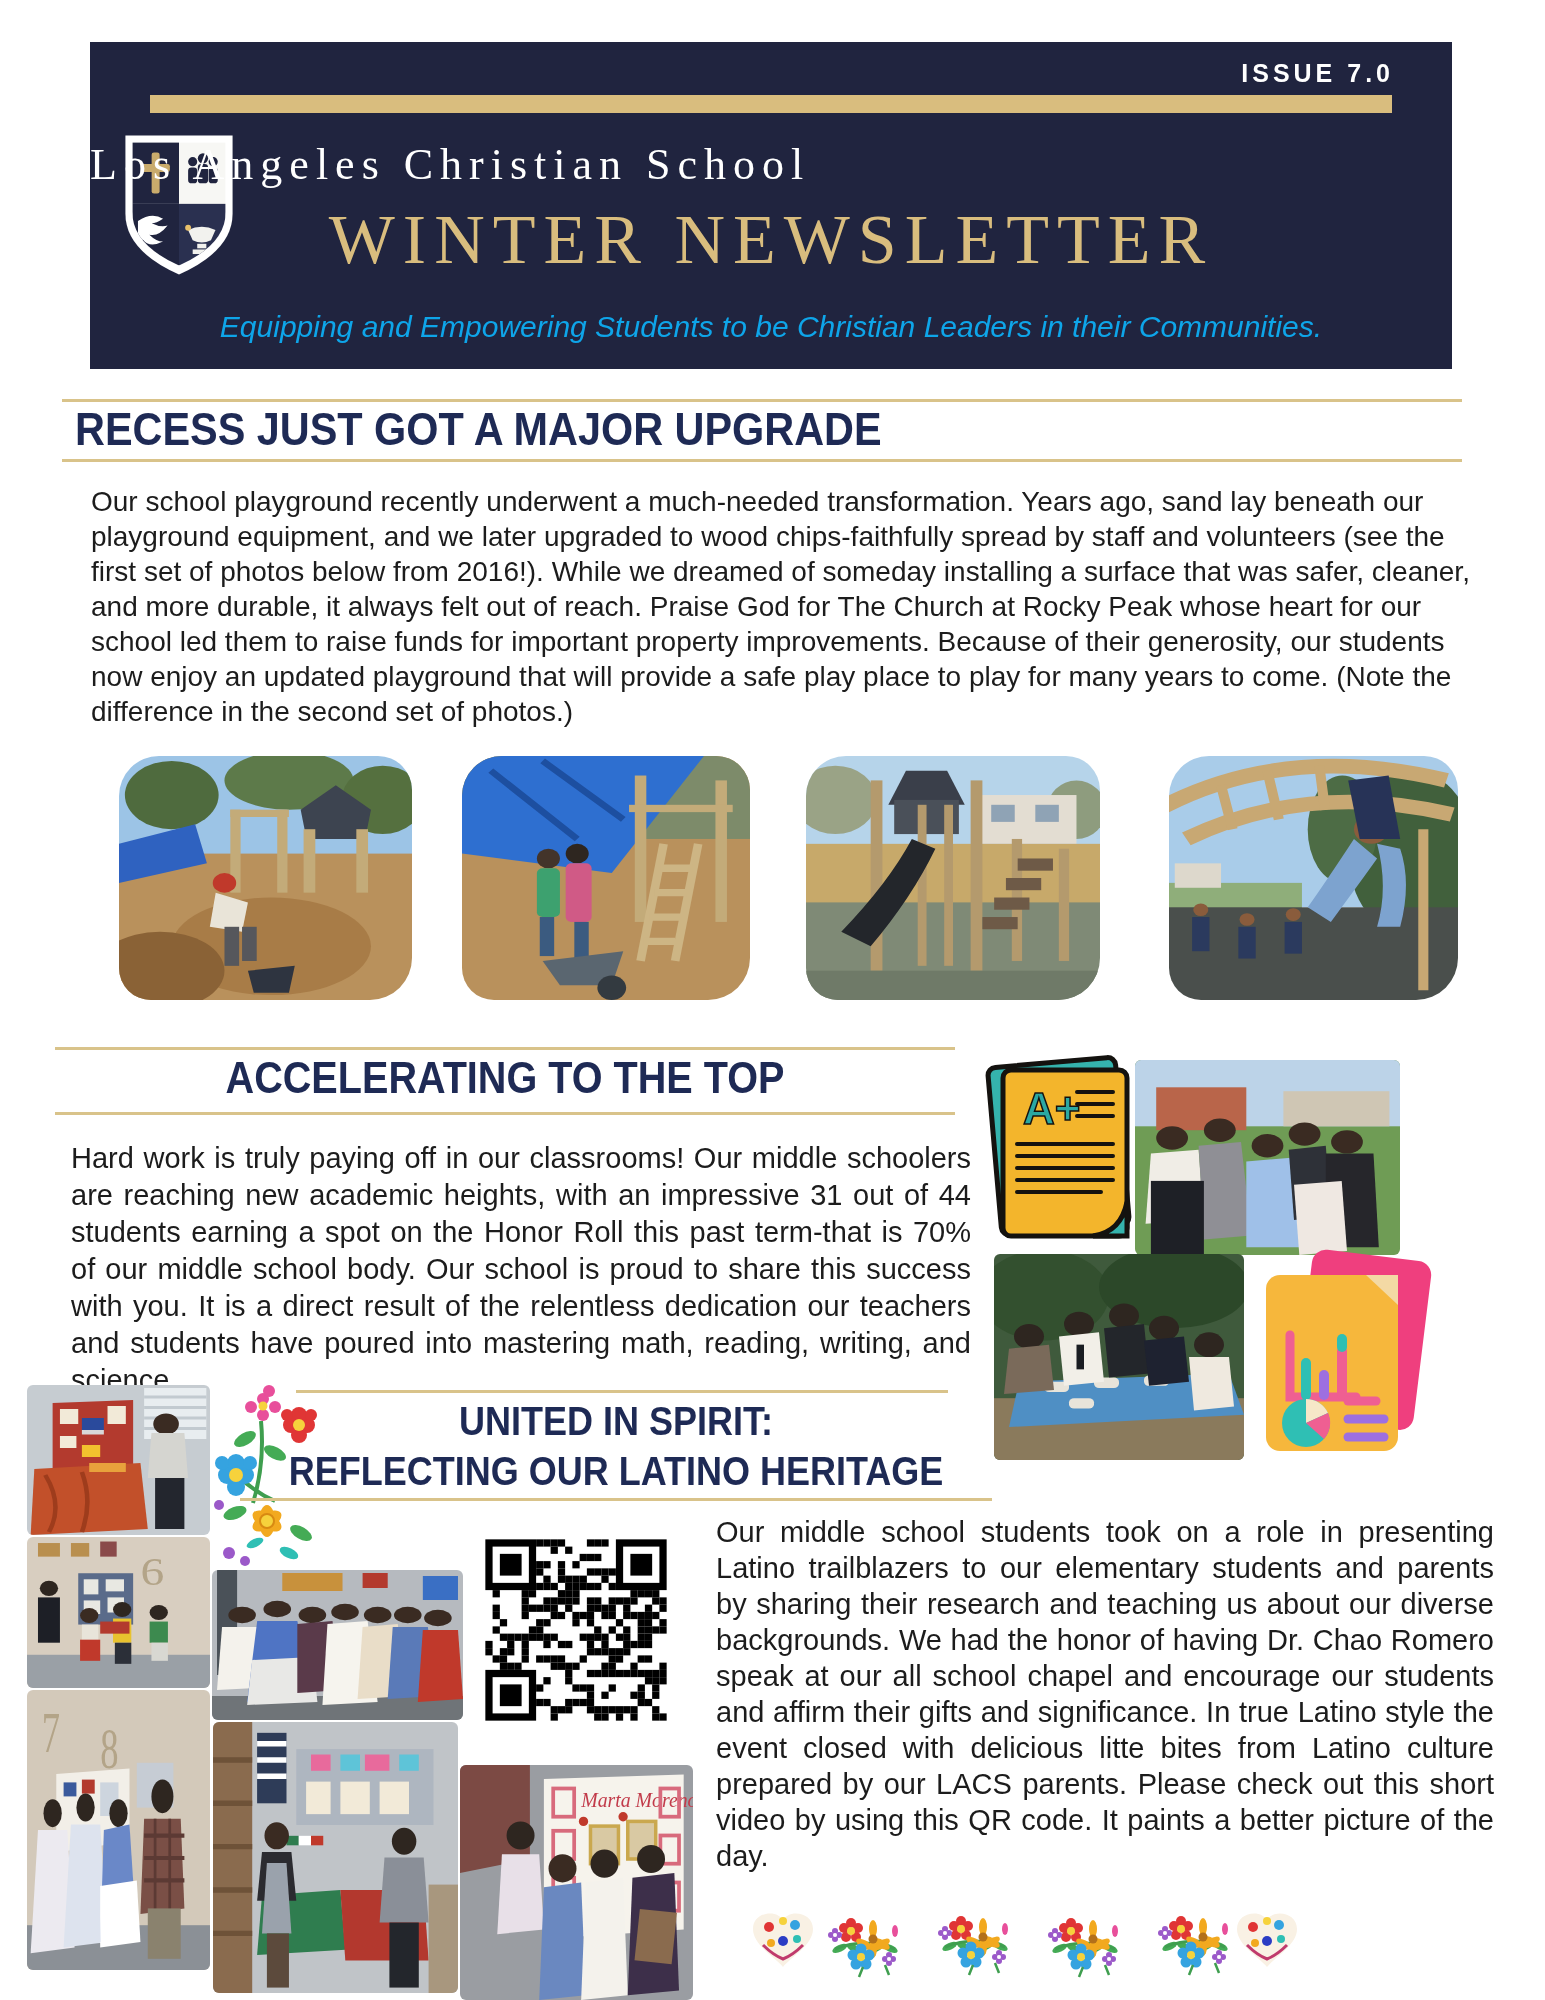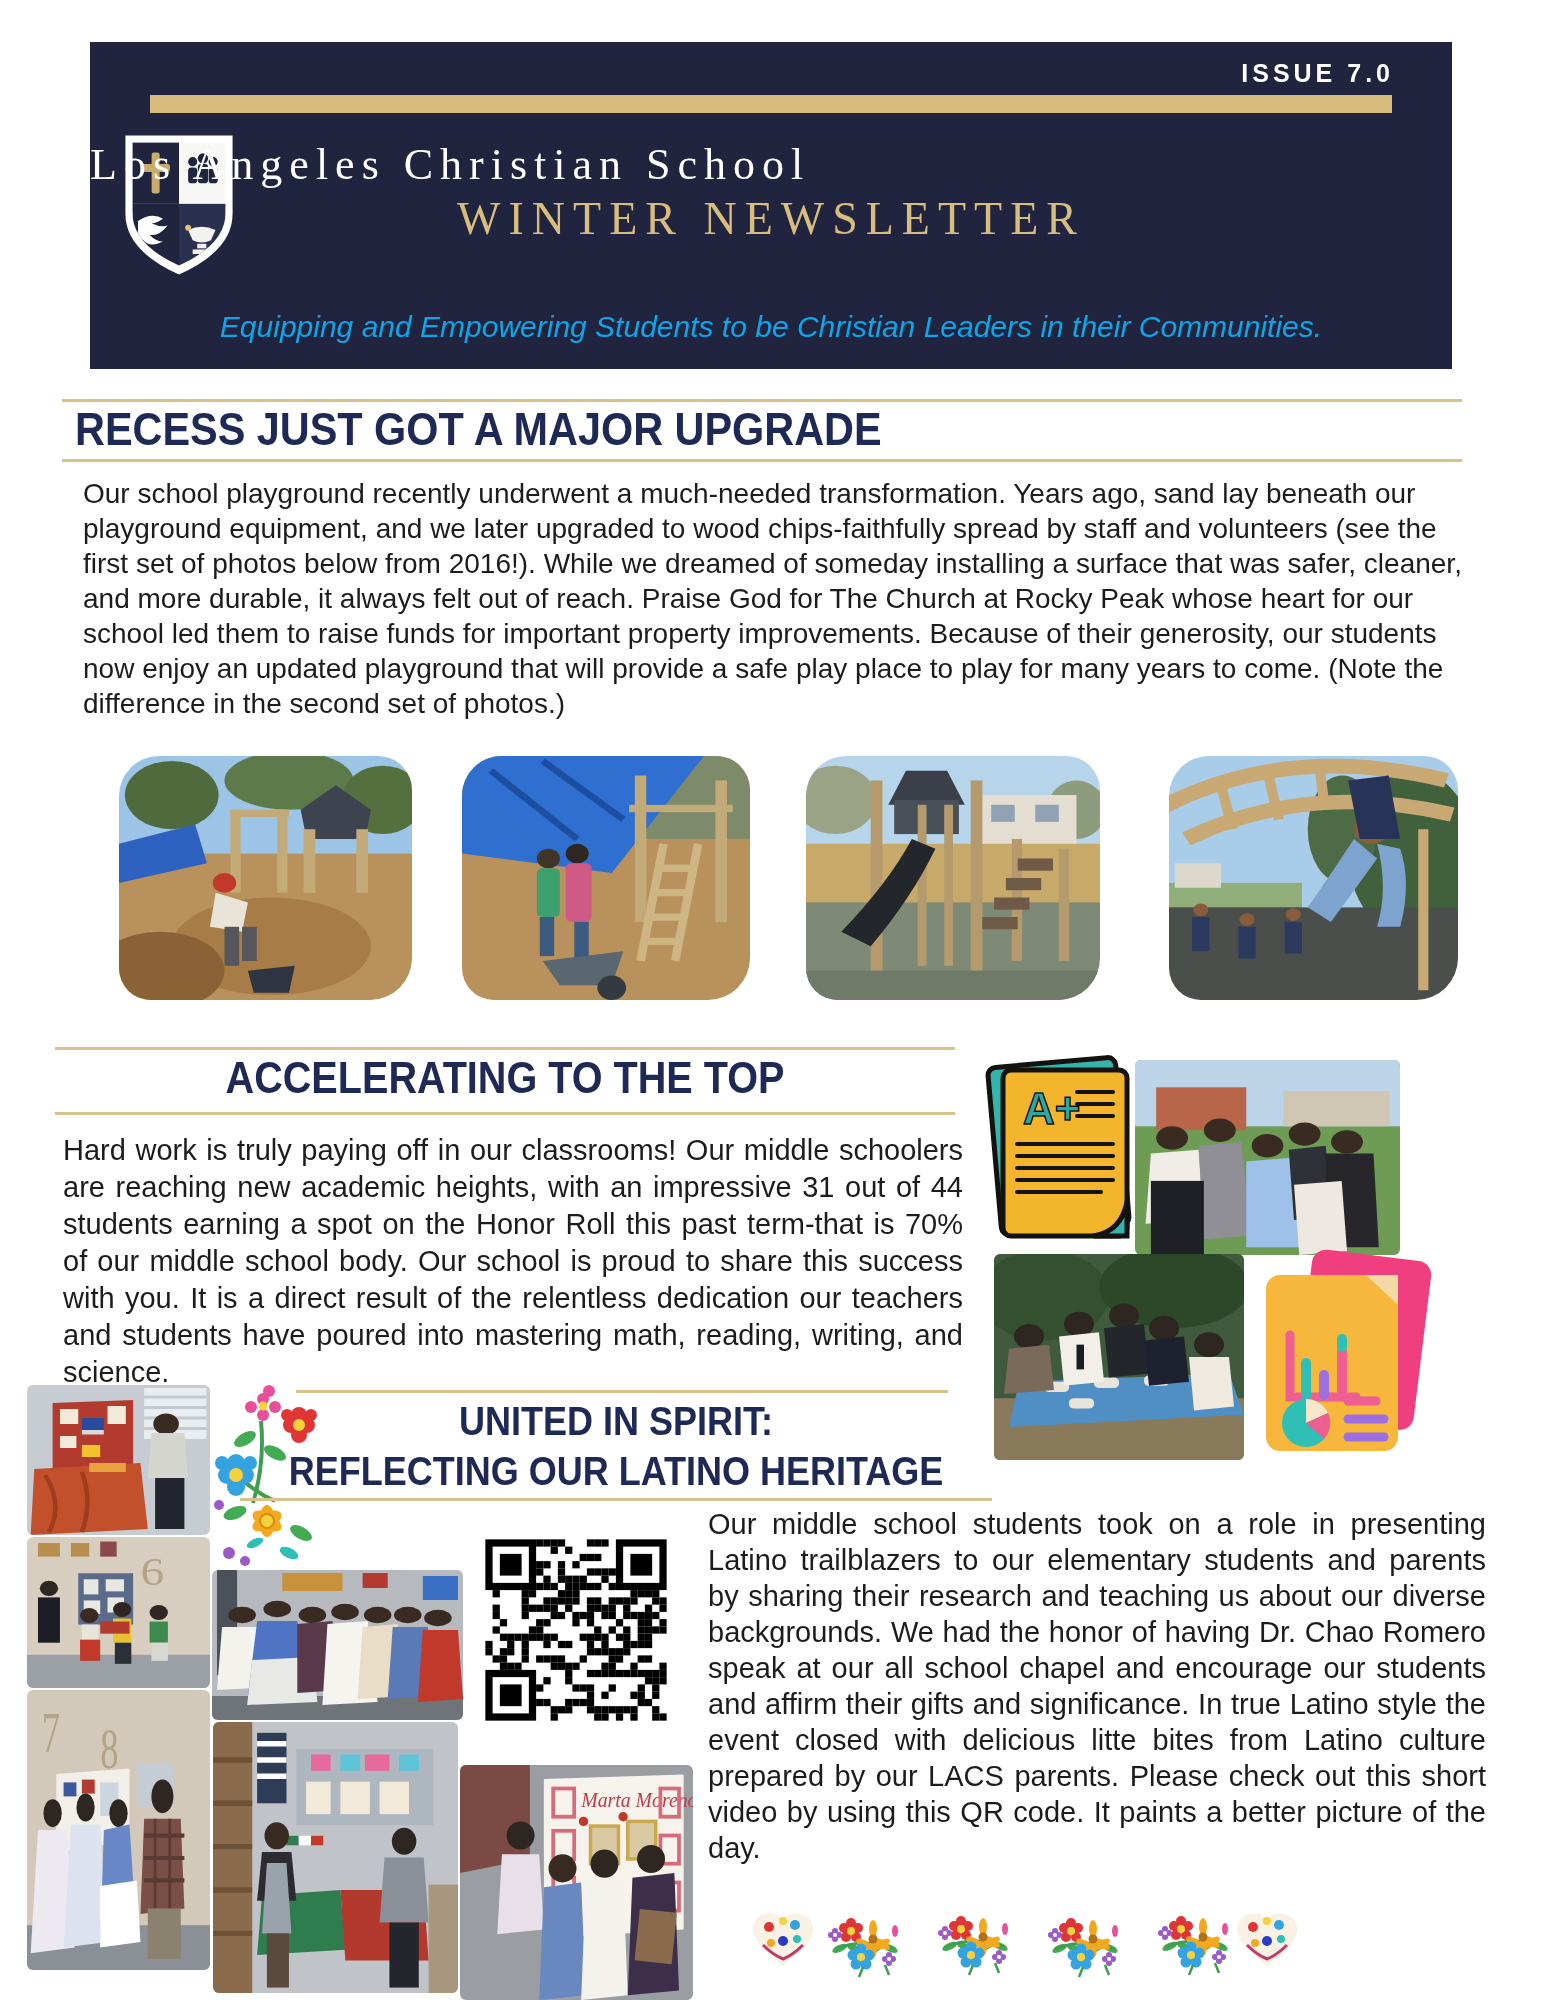--- a/index.html
+++ b/index.html
@@ -7,28 +7,28 @@
         font-family:"Liberation Sans",sans-serif;color:#1d1d1d;}
   
   .header{position:absolute;left:90px;top:42px;width:1362px;height:327px;background:#20243f;}
   .issue{position:absolute;top:17px;right:58px;color:#ffffff;font-weight:bold;font-size:25px;
          letter-spacing:4px;}
   .goldbar{position:absolute;left:60px;right:60px;top:53px;height:18px;background:#d9bd7e;}
   .crest{position:absolute;left:32px;top:88px;width:114px;height:150px;}
   .school-name{position:absolute;left:0;right:0;top:97px;color:#ffffff;
          font-family:"Liberation Serif",serif;font-size:44px;letter-spacing:7px;}
   .nl-title{position:absolute;left:0;right:0;top:150px;text-align:center;color:#d9bd7e;
-         font-family:"Liberation Serif",serif;font-size:46px;letter-spacing:8px;font-weight:normal;margin:0;}
+         font-family:"Liberation Serif",serif;font-size:70px;letter-spacing:8px;font-weight:normal;margin:8px;}
   .tagline{position:absolute;left:0;right:0;top:268px;text-align:center;color:#0ea5e9;
          font-style:italic;font-size:30px;}
   
   .gold-rule{position:absolute;height:3px;background:#d9c38a;}
   .sec-head{position:absolute;margin:0;color:#1e2a55;font-weight:bold;line-height:1.05;}
   .cond{transform:scaleX(.9);}
-  .body-par{position:absolute;font-size:28px;line-height:35px;color:#1c1c1c;margin:8px;}
+  .body-par{position:absolute;font-size:28px;line-height:35px;color:#1c1c1c;margin:16px;}
   
   .photo{position:absolute;overflow:hidden;}
   .photo svg{display:block;width:100%;height:100%;}
   .blob{border-radius:40px 34px 42px 32px;}
   .sq{border-radius:6px;}
   
   .clip{position:absolute;}
   .clip svg{display:block;width:100%;height:100%;}
 </style>
 </head>

